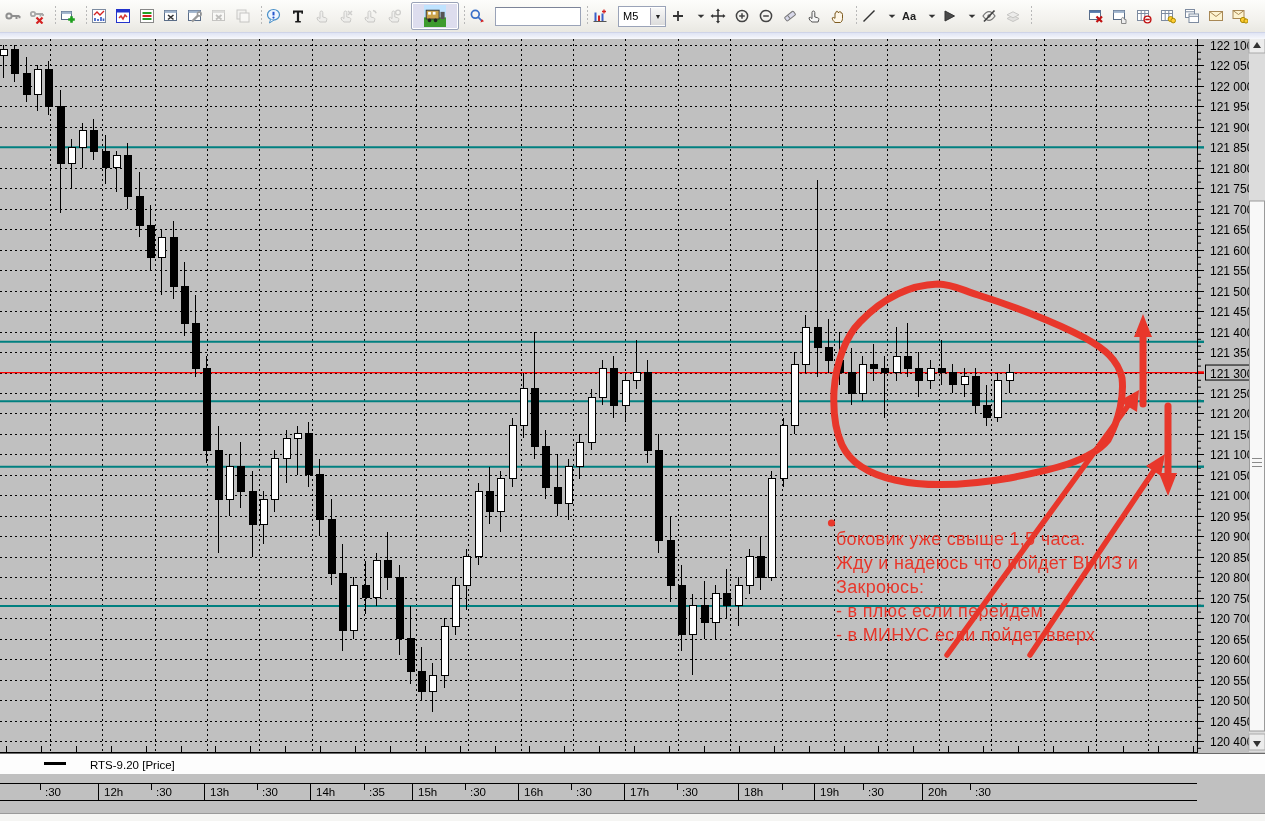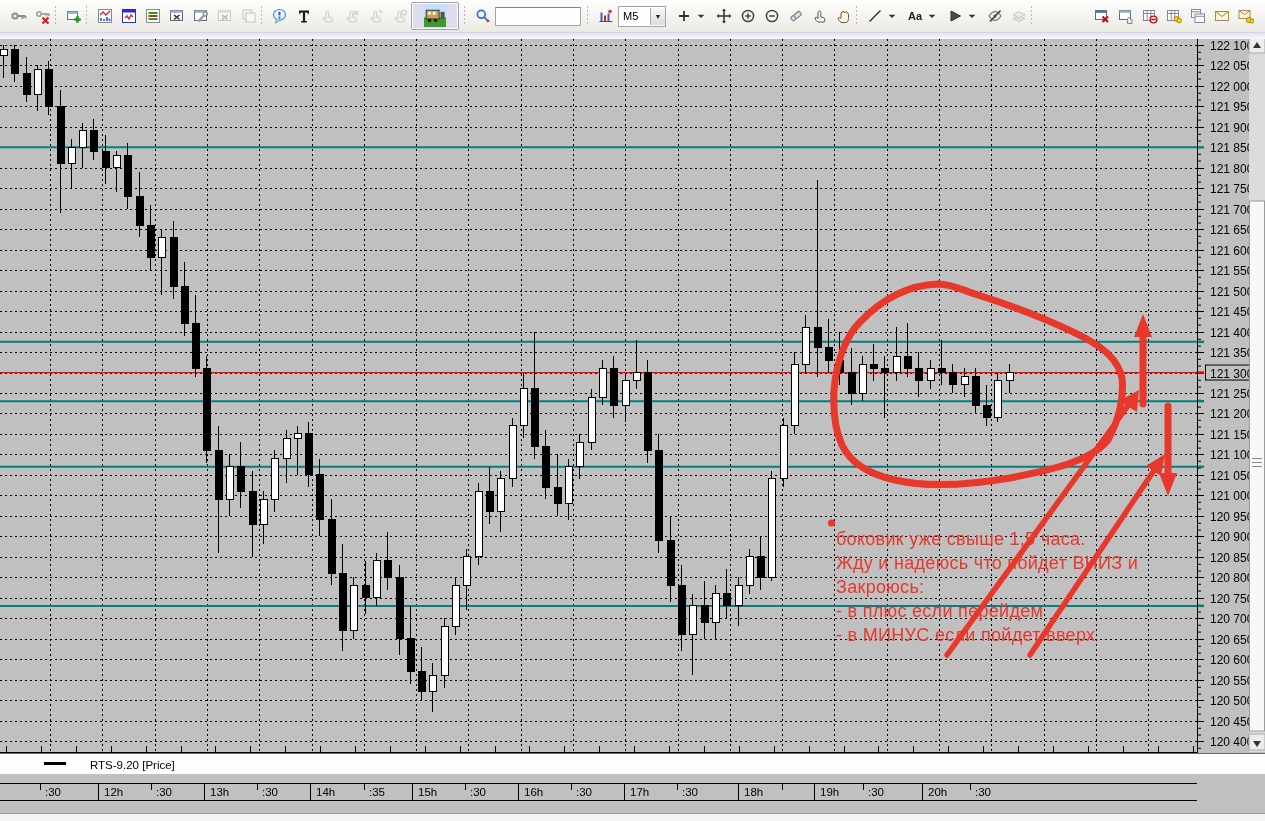--- a/index.html
+++ b/index.html
@@ -4,21 +4,21 @@
 <style>
   html,body{margin:0;padding:0;background:#c0c0c0;width:1265px;height:821px;overflow:hidden;
     font-family:"Liberation Sans",sans-serif;}
   #app{position:relative;width:1265px;height:821px;}
   
   #toolbar{position:absolute;left:0;top:0;width:1265px;height:33px;z-index:5;
     background:linear-gradient(#fdfdfb 0%,#f3f2ee 60%,#e9e8e2 100%);
     border-bottom:1px solid #cfd4e8;display:flex;align-items:center;padding:0 0 0 4px;box-sizing:border-box;}
   #toolbar-underlay{position:absolute;left:0;top:33px;width:1265px;height:6px;z-index:4;
     background:linear-gradient(#dfe4f4,#f7f8fc);}
-  .tb-btn{width:22px;height:24px;display:flex;align-items:center;justify-content:flex-end;flex:0 0 auto;
+  .tb-btn{width:22px;height:24px;display:flex;align-items:center;justify-content:flex-start;flex:0 0 auto;
     border:1px solid transparent;border-radius:2px;}
   .tb-btn.narrow{width:14px;}
   .tb-btn.dim{opacity:.42;filter:grayscale(1);}
   .tb-btn svg{display:block;}
   .tb-sep{width:7px;height:24px;flex:0 0 auto;position:relative;}
   .tb-sep::before{content:"";position:absolute;left:3px;top:2px;bottom:2px;width:1px;
     background:repeating-linear-gradient(#b9b9b9 0 2px,transparent 2px 4px);}
   .tb-gap{width:52px;flex:0 0 auto;}
   .tb-input{width:78px;height:17px;border:1px solid #9aa3b8;border-top-color:#7c8498;background:#fff;
     font:11px "Liberation Sans",sans-serif;padding:0 3px;margin:0 3px;flex:0 0 auto;}

